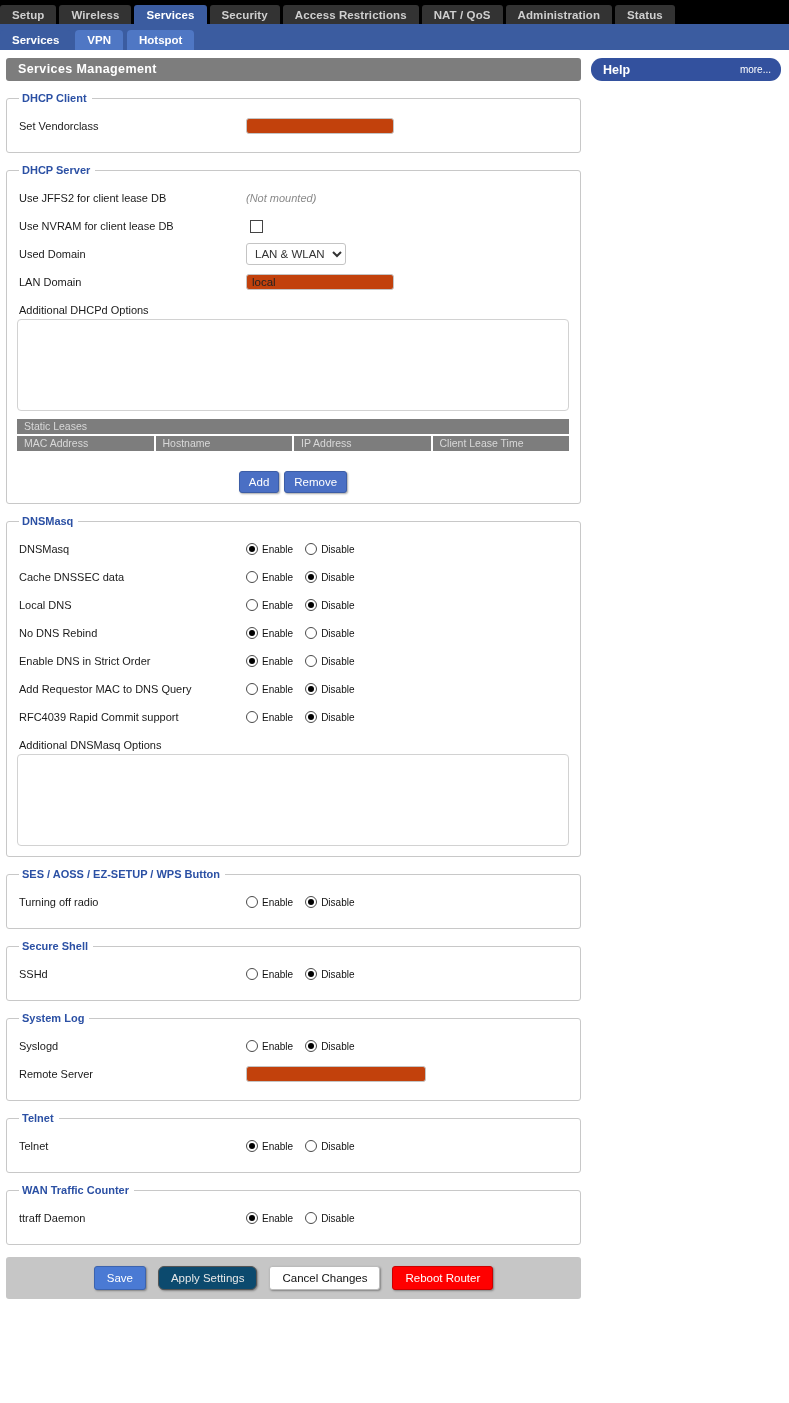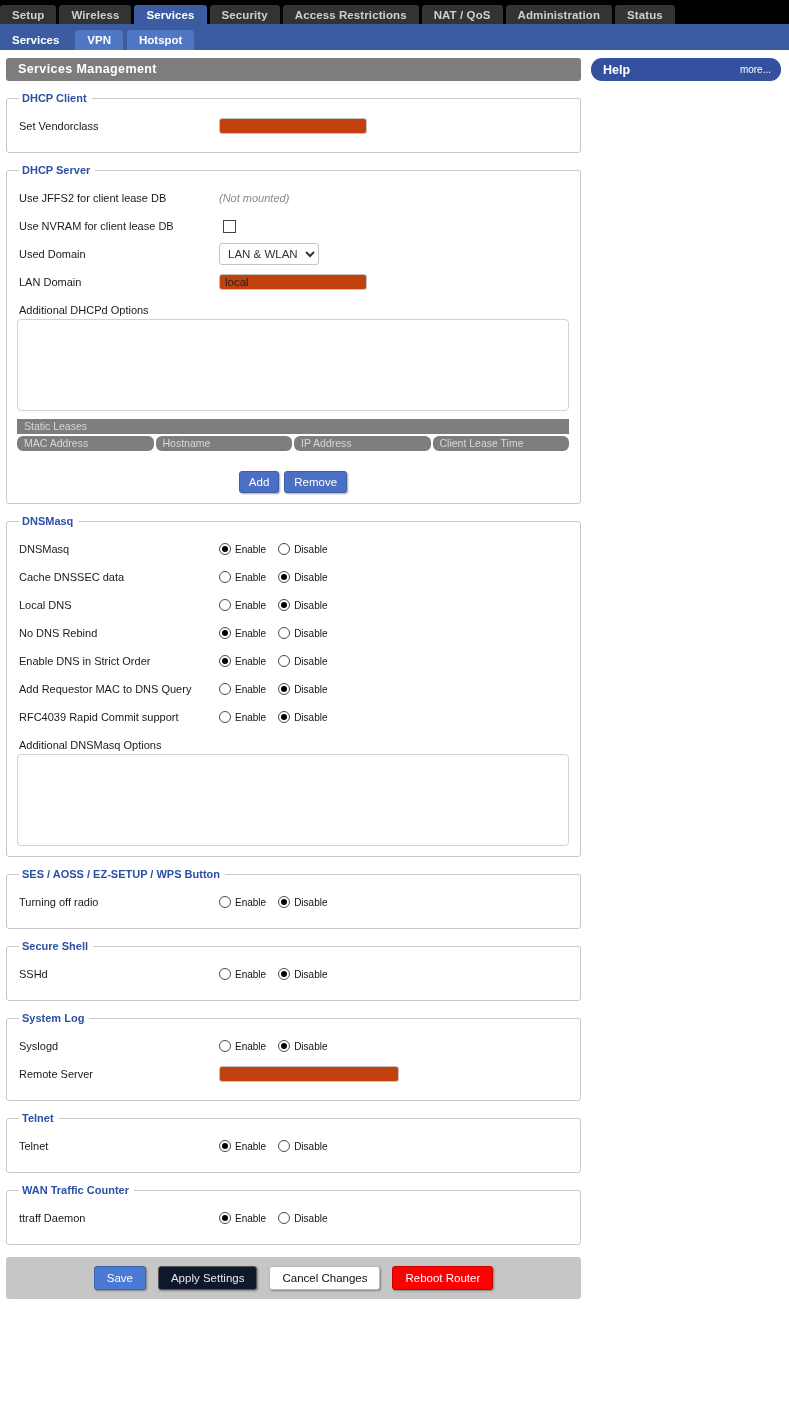--- a/index.html
+++ b/index.html
@@ -132,20 +132,21 @@
     font-weight: bold;
     padding: 0 5px 0 3px;
     margin-left: 2px;
   }
 
   .row {
     display: flex;
     align-items: center;
     min-height: 24px;
     margin: 4px 0;
+    gap: 27px;
   }
   .row-label {
     flex: 0 0 200px;
     font-size: 11px;
     color: #1a1a1a;
     padding-left: 2px;
   }
   .row-control {
     flex: 1 1 auto;
     display: flex;
@@ -266,42 +267,42 @@
   }
   .leases-head .th {
     background: #7d7d7d;
     color: #d8d8d8;
     font-size: 10.5px;
     height: 15px;
     line-height: 15px;
     padding-left: 7px;
     flex: 1 1 0;
     box-sizing: border-box;
-    border-radius: 6px;
+    border-radius: 0;
   }
   .leases-buttons {
     display: flex;
     justify-content: center;
     gap: 5px;
     margin-top: 20px;
     width: 552px;
   }
   .btn {
     font-family: "Liberation Sans", sans-serif;
     font-size: 11.5px;
     border-radius: 3px;
     padding: 3px 9px;
     cursor: pointer;
     border: 1px solid rgba(0,0,0,.25);
     box-shadow: 1px 1px 2px rgba(0,0,0,.35);
     line-height: 14px;
   }
   .btn-blue { background: #4a6fc4; color: #fff; border-color: #3c5da6; }
   .btn-save { background: #4a7ad4; color: #fff; border-color: #3c63ae; }
-  .btn-gray { background: #0f172a; color: #e8e8e8; border-color: #555; }
+  .btn-gray { background: #0c4a6e; color: #e8e8e8; border-color: #555; border-radius: 6px; }
   .btn-white { background: #ffffff; color: #111; border-color: #bbbbbb; }
   .btn-red { background: #ff0000; color: #ffffff; border-color: #cc0000; }
 
   
   .footer-bar {
     margin: 12px 6px 0 6px;
     width: 575px;
     height: 42px;
     background: #c6c6c6;
     border-radius: 3px;

